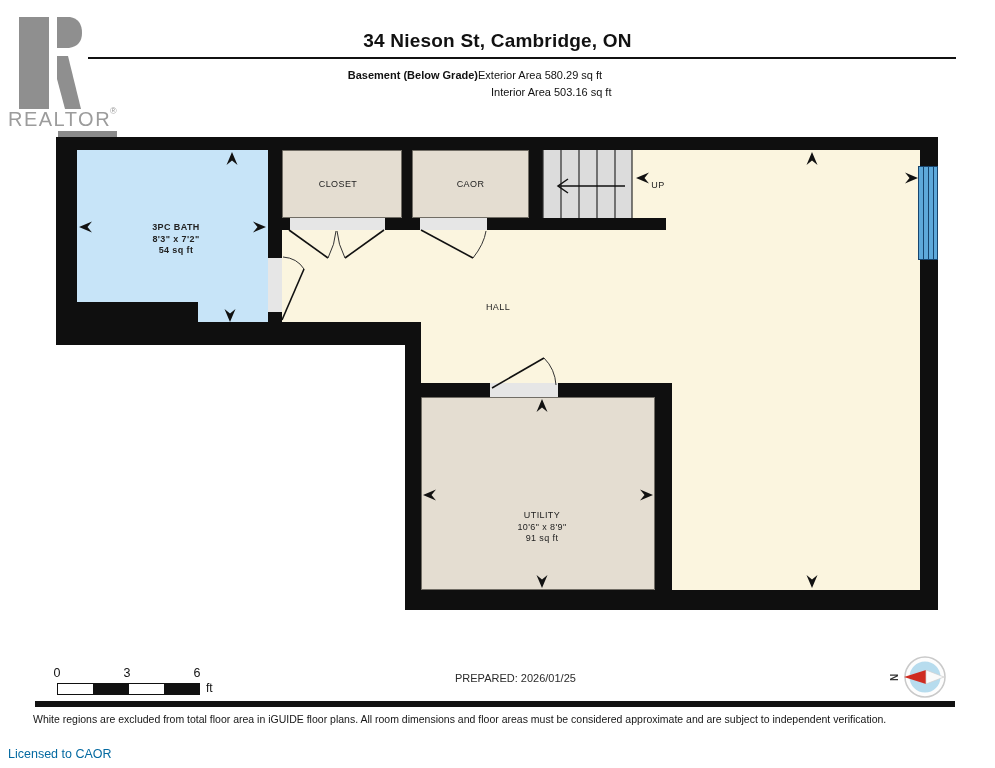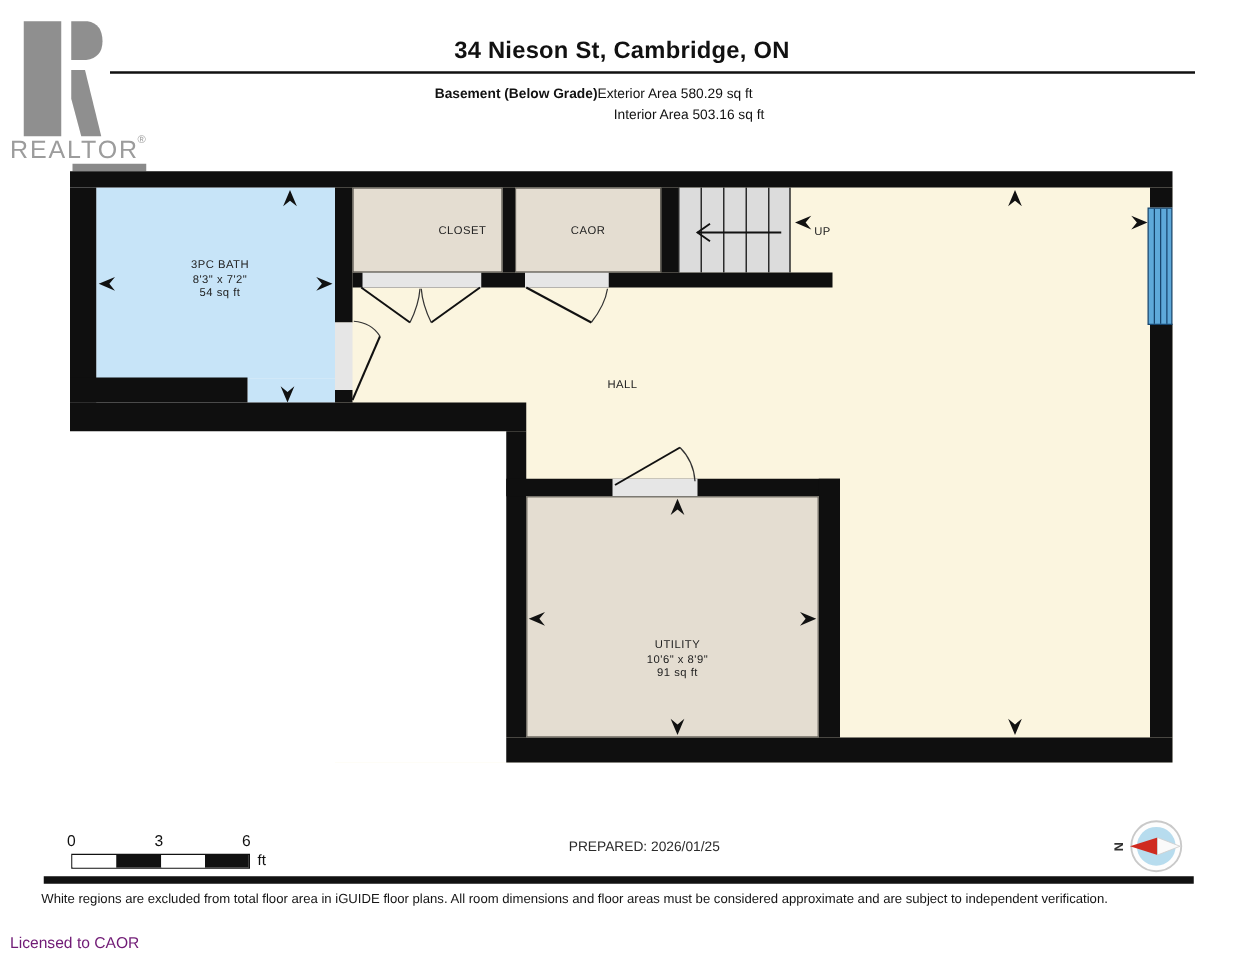--- a/index.html
+++ b/index.html
@@ -27,21 +27,21 @@
   .svgo{position:absolute;left:0;top:0;pointer-events:none;}
   
   .tick{position:absolute;top:666px;width:20px;text-align:center;font-size:12.5px;color:#111;}
   .bar{left:57px;top:683px;width:141px;height:10px;border:1px solid #111;display:flex;}
   .bar div{flex:1;}
   .seg-w{background:#fff;} .seg-b{background:#111;}
   .ft{left:206px;top:681px;font-size:12px;}
   .prepared{left:455px;top:672px;font-size:11px;color:#2b2b2b;text-align:right;}
   .thick{left:35px;top:701px;width:920px;height:6px;background:#111;}
   .disclaimer{left:33px;top:713px;width:935px;font-size:10.5px;color:#151515;}
-  .license{left:8px;top:747px;font-size:12.5px;color:#701a75;}
+  .license{left:8px;top:747px;font-size:12.5px;color:#0369a1;}
 </style>
 </head>
 <body>
 
 <div class="page">
 
   <svg class="abs" style="left:8px;top:2px;" width="118" height="130" viewBox="0 0 118 130">
     <rect x="11" y="15" width="30" height="92" fill="#8f8f8f"></rect>
     <path d="M49,15 h13 q12,2 12,16 q0,13 -13,15 h-12 z" fill="#8f8f8f"></path>
     <path d="M49,54 h11 l13,53 h-16 l-8,-30 z" fill="#8f8f8f"></path>
@@ -139,26 +139,26 @@
       <polygon points="812,588 806.5,575 812,579.5 817.5,575"></polygon>
       <polygon points="636,178 649,172.5 644.5,178 649,183.5"></polygon>
       <polygon points="918,178 905,172.5 909.5,178 905,183.5"></polygon>
       <polygon points="542,399 536.5,412 542,407.5 547.5,412"></polygon>
       <polygon points="542,588 536.5,575 542,579.5 547.5,575"></polygon>
       <polygon points="423,495 436,489.5 431.5,495 436,500.5"></polygon>
       <polygon points="653,495 640,489.5 644.5,495 640,500.5"></polygon>
     </g>
   </svg>
 
-  <div class="rlabel" style="left:106px;top:206px;width:140px;">
+  <div class="rlabel" style="left:106px;top:222px;width:140px;font-weight:bold;">
     <span style="display:block">3PC BATH</span>
     <span style="display:block">8'3" x 7'2"</span>
     <span style="display:block">54 sq ft</span>
   </div>
-  <div class="rlabel" style="left:282px;top:179px;width:112px;padding-left:32px;">CLOSET</div>
+  <div class="rlabel" style="left:282px;top:179px;width:112px;">CLOSET</div>
   <div class="rlabel" style="left:412px;top:179px;width:117px;">CAOR</div>
   <div class="rlabel" style="left:643px;top:180px;width:30px;text-align:center;">UP</div>
   <div class="rlabel" style="left:448px;top:302px;width:100px;">HALL</div>
   <div class="rlabel" style="left:472px;top:478px;width:140px;margin-top:32px;">
     <span style="display:block">UTILITY</span>
     <span style="display:block">10'6" x 8'9"</span>
     <span style="display:block">91 sq ft</span>
   </div>
 
   <div class="tick" style="left:47px;">0</div>

